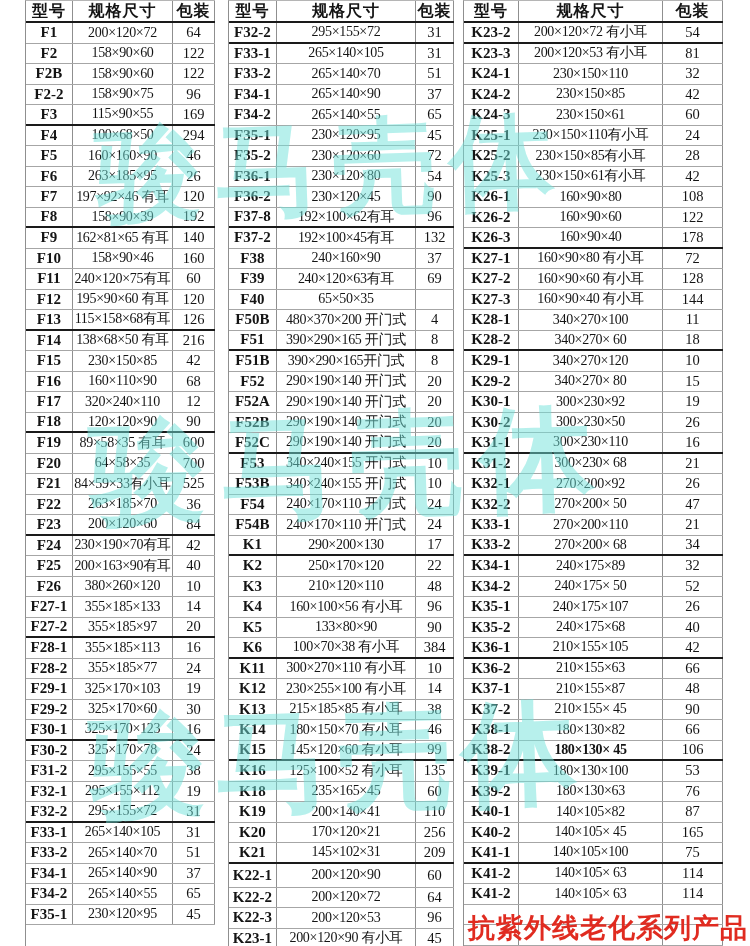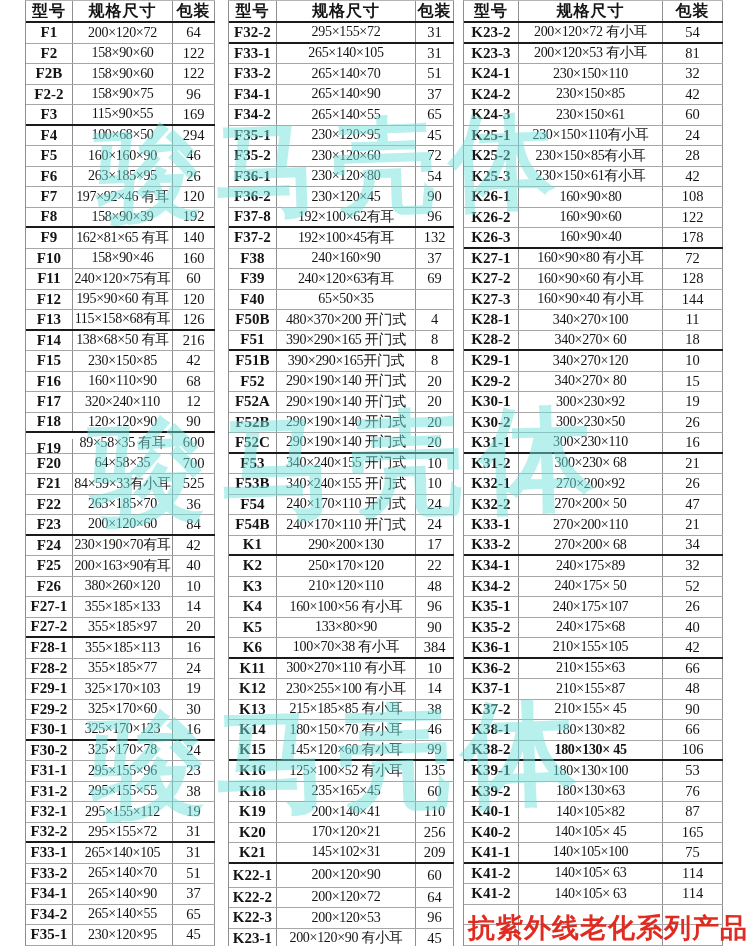--- a/index.html
+++ b/index.html
@@ -180,21 +180,21 @@
           <div class="cell model" style="width: 47px;">F17</div>
           <div class="cell spec" style="width: 101px;">320×240×110</div>
           <div class="cell pack" style="width: 42px;">12</div>
         </div>
         <div class="trow thick" style="height: 20.5111px;">
           <div class="cell model" style="width: 47px;">F18</div>
           <div class="cell spec" style="width: 101px;">120×120×90</div>
           <div class="cell pack" style="width: 42px;">90</div>
         </div>
         <div class="trow" style="height: 20.5111px;">
-          <div class="cell model" style="width: 47px; margin-top: 6px;">F19</div>
+          <div class="cell model" style="width: 47px;">F19</div>
           <div class="cell spec" style="width: 101px;">89×58×35 有耳</div>
           <div class="cell pack" style="width: 42px;">600</div>
         </div>
         <div class="trow" style="height: 20.5111px;">
           <div class="cell model" style="width: 47px;">F20</div>
           <div class="cell spec" style="width: 101px;">64×58×35</div>
           <div class="cell pack" style="width: 42px;">700</div>
         </div>
         <div class="trow" style="height: 20.5111px;">
           <div class="cell model" style="width: 47px;">F21</div>
@@ -258,25 +258,20 @@
         </div>
         <div class="trow thick" style="height: 20.5111px;">
           <div class="cell model" style="width: 47px;">F30-1</div>
           <div class="cell spec" style="width: 101px;">325×170×123</div>
           <div class="cell pack" style="width: 42px;">16</div>
         </div>
         <div class="trow" style="height: 20.5111px;">
           <div class="cell model" style="width: 47px;">F30-2</div>
           <div class="cell spec" style="width: 101px;">325×170×78</div>
           <div class="cell pack" style="width: 42px;">24</div>
-        </div>
-        <div class="trow" style="height: 20.5111px;">
-          <div class="cell model" style="width: 47px;">F31-1</div>
-          <div class="cell spec" style="width: 101px;">295×155×96</div>
-          <div class="cell pack" style="width: 42px;">23</div>
         </div>
         <div class="trow" style="height: 20.5111px;">
           <div class="cell model" style="width: 47px;">F31-2</div>
           <div class="cell spec" style="width: 101px;">295×155×55</div>
           <div class="cell pack" style="width: 42px;">38</div>
         </div>
         <div class="trow" style="height: 20.5111px;">
           <div class="cell model" style="width: 47px;">F32-1</div>
           <div class="cell spec" style="width: 101px;">295×155×112</div>
           <div class="cell pack" style="width: 42px;">19</div>

